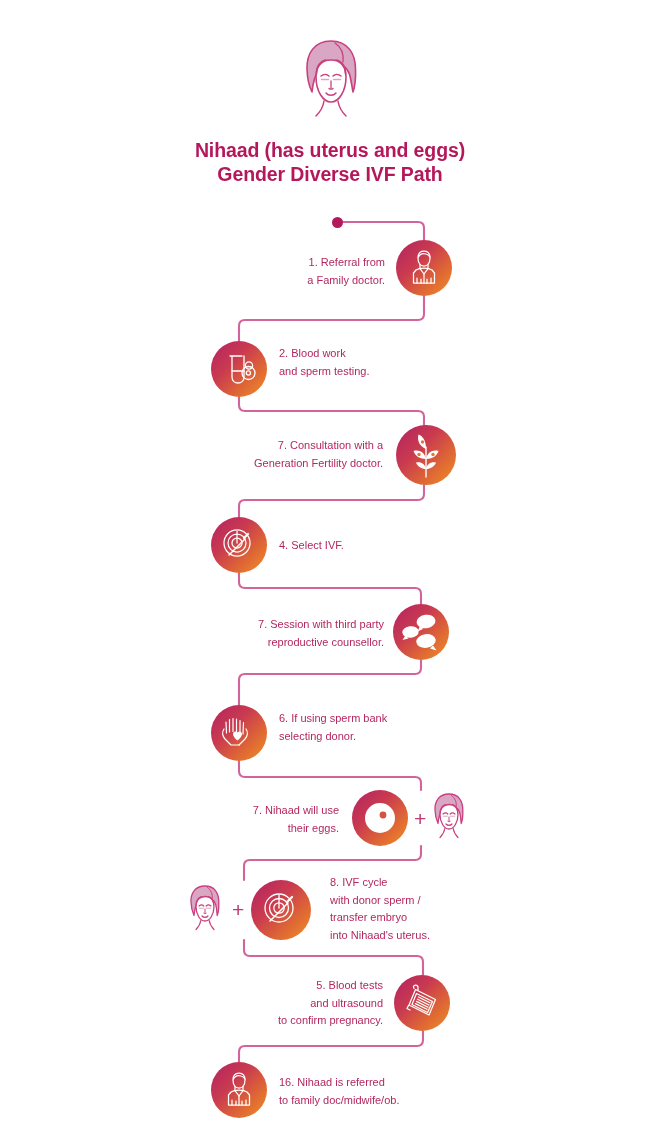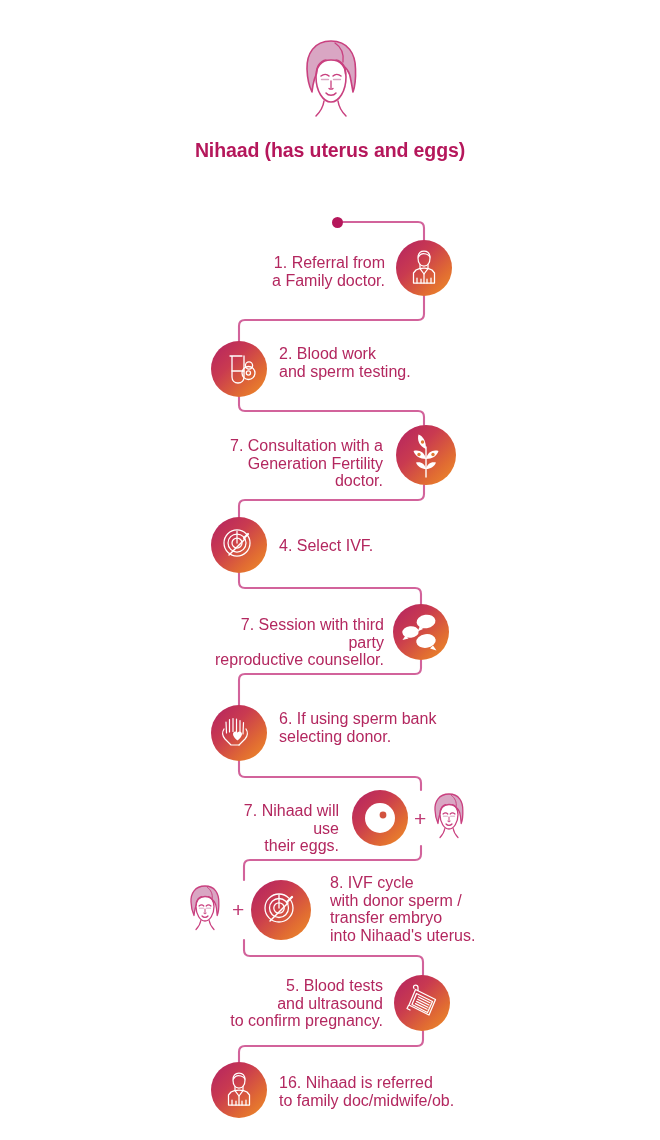--- a/index.html
+++ b/index.html
@@ -31,21 +31,21 @@
   
   .step{position:absolute;}
   .bubble{
     position:absolute;border-radius:50%;
     background:linear-gradient(135deg,#b32262 0%,#c93a50 38%,#e06a33 72%,#ef8f28 100%);
   }
   .bubble svg{position:absolute;left:0;top:0;width:100%;height:100%;}
   .label{
     position:absolute;
     color:#b3275f;
-    font-size:16px;
+    font-size:11px;
     line-height:17.5px;
     white-space:pre-line;
   }
   .label.right{text-align:right;}
   .label.left{text-align:left;}
   .plus{
     position:absolute;color:#c03c75;font-size:21px;line-height:21px;font-weight:500;
   }
   .miniface{position:absolute;width:42px;height:50px;}
   .startdot{position:absolute;width:11px;height:11px;border-radius:50%;background:#b5175b;}
@@ -81,20 +81,21 @@
 
       <path d="M31 55 C33.5 58 38.5 58 41 55" fill="none" stroke="#c9407f" stroke-width="1.5" stroke-linecap="round"></path>
 
       <path d="M29 63 C28 70 25 74 21 78" fill="none" stroke="#c9407f" stroke-width="1.5" stroke-linecap="round"></path>
       <path d="M43 63 C44 70 47 74 51 78" fill="none" stroke="#c9407f" stroke-width="1.5" stroke-linecap="round"></path>
     </svg>
   </div>
 
   <div class="title">
     <span>Nihaad (has uterus and eggs)</span>
+    <span>Gender Diverse IVF Path</span>
   </div>
 
   <svg id="wires" viewBox="0 0 660 1140">
     <g fill="none" stroke="#d2639b" stroke-width="2.1" stroke-linecap="round">
 
       <path d="M343 222 H418 Q424 222 424 228 V240"></path>
 
       <path d="M424 296 V314 Q424 320 418 320 H245 Q239 320 239 326 V341"></path>
 
       <path d="M239 397 V405 Q239 411 245 411 H418 Q424 411 424 417 V425"></path>

